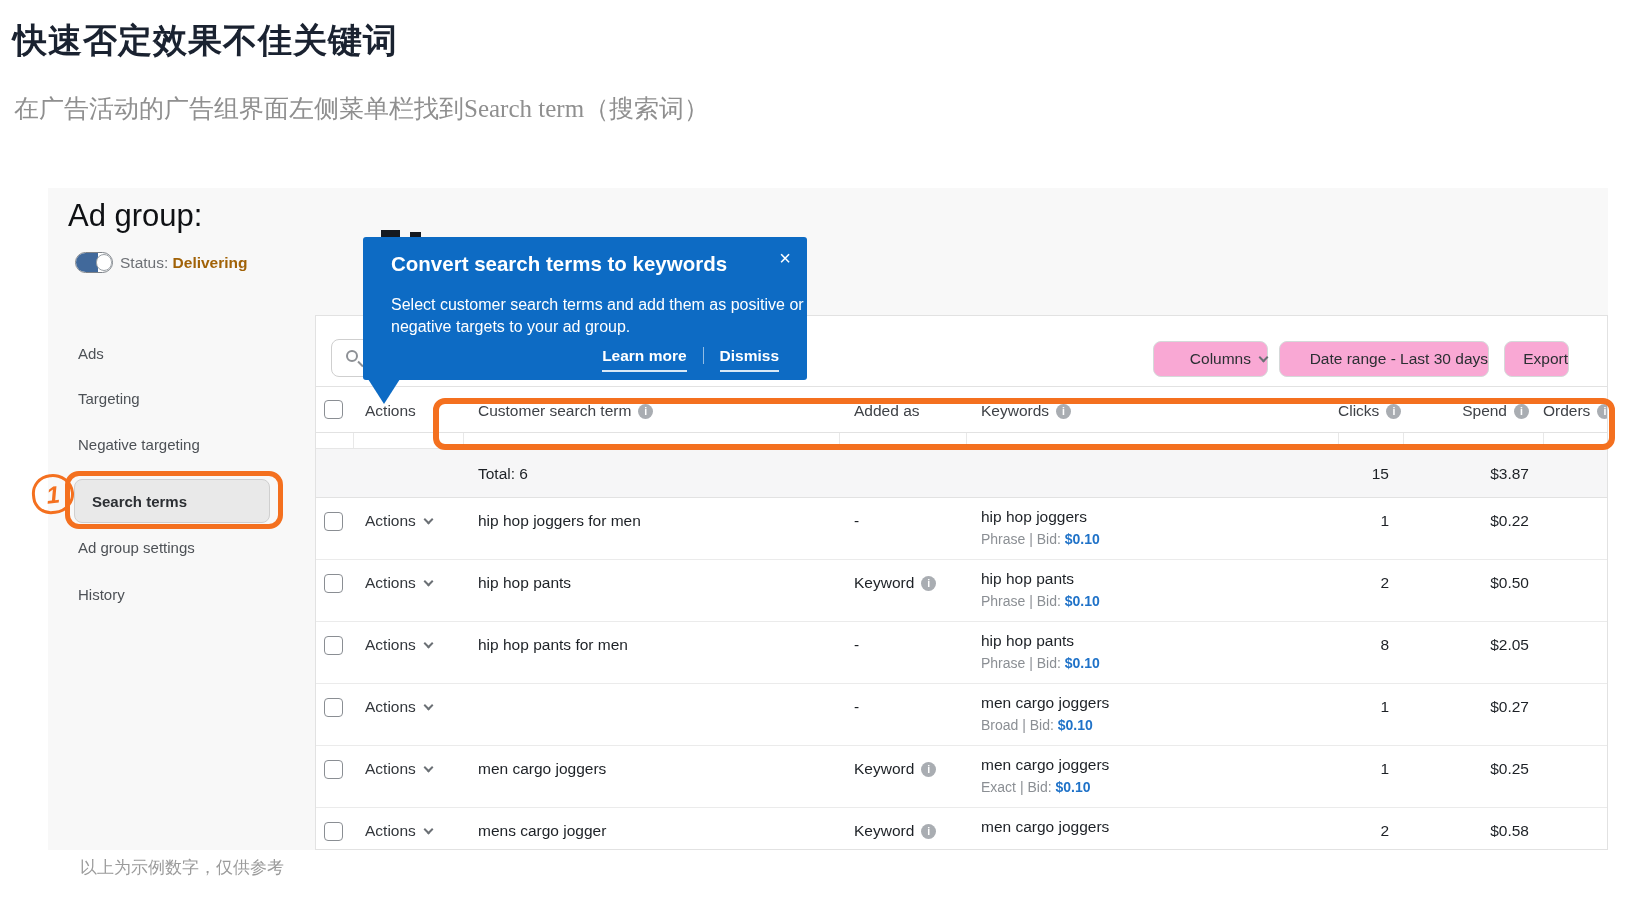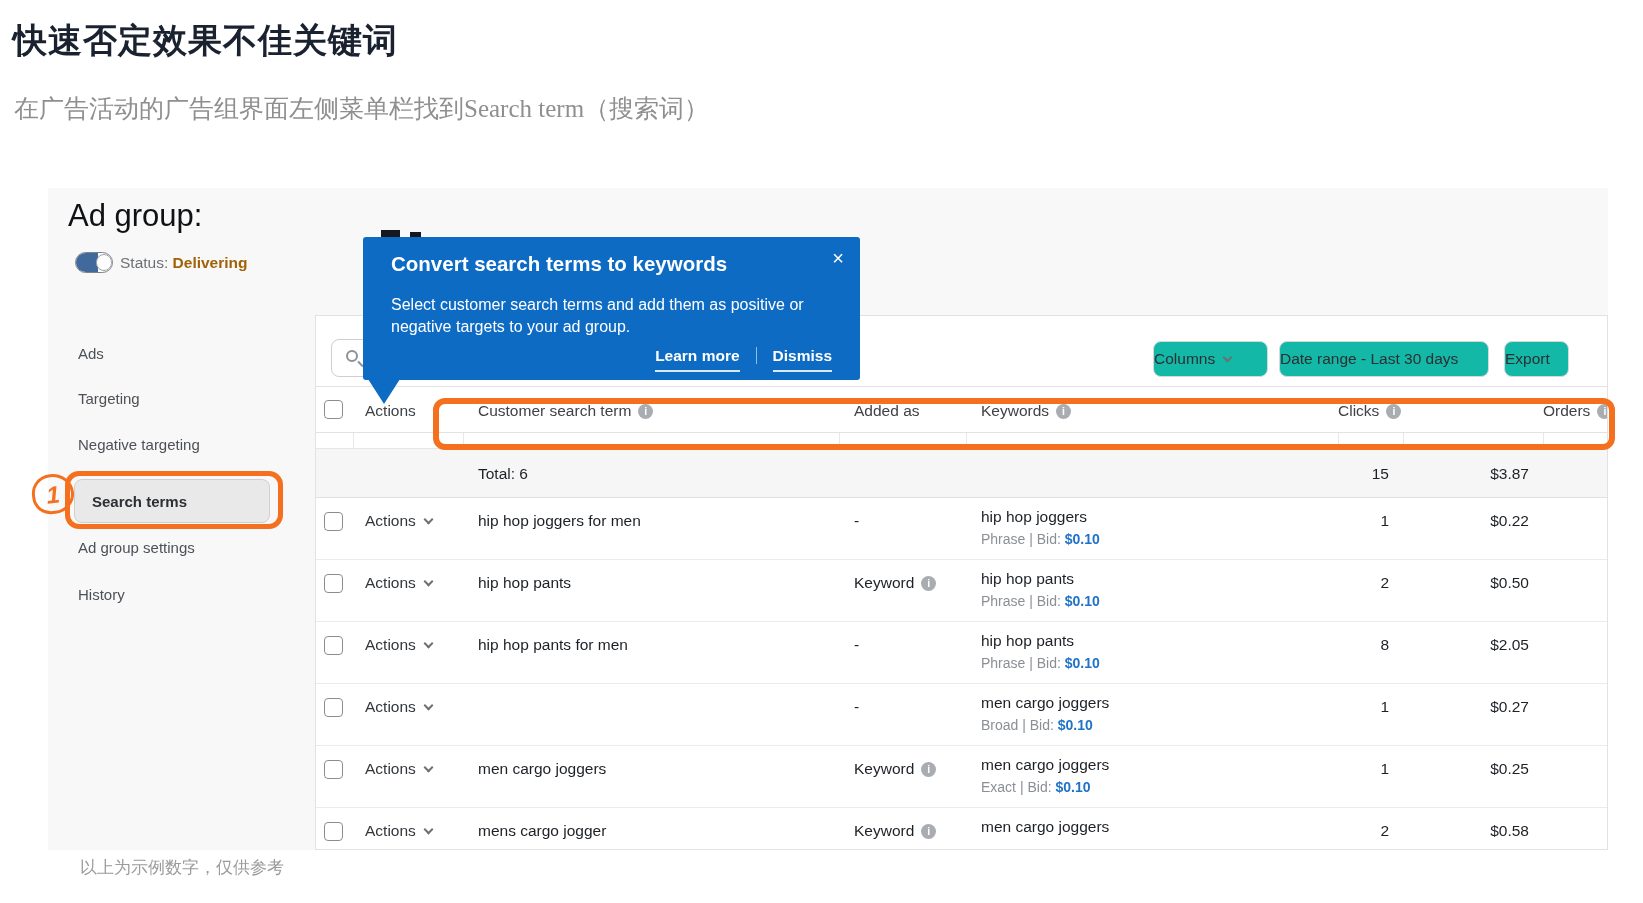--- a/index.html
+++ b/index.html
@@ -41,22 +41,22 @@
   .panel { left:267px; top:127px; width:1293px; height:535px; background:#fff;
            border:1px solid #e2e2e2; overflow:hidden; }
 
   .search-box { left:15px; top:23px; width:230px; height:38px; background:#fff;
                 border:1px solid #cfcfcf; border-radius:8px; }
   .mag { position:absolute; left:14px; top:10px; width:12px; height:12px;
          border:2px solid #8d9095; border-radius:50%; }
   .mag::after { content:''; position:absolute; left:9px; top:11px; width:7px; height:2px;
                 background:#8d9095; transform:rotate(45deg); }
 
-  .tb-btn { position:absolute; top:25px; height:36px; background:#14b8a6; border:1px solid #d5d9d9;
-            border-radius:8px; font-size:15.5px; color:#2b2f33; text-align:left; cursor:pointer; }
+  .tb-btn { position:absolute; top:25px; height:36px; background:#f9a8d4; border:1px solid #d5d9d9;
+            border-radius:8px; font-size:15.5px; color:#2b2f33; text-align:right; cursor:pointer; }
   .btn-columns { left:837px; width:115px; line-height:34px; }
   .btn-date    { left:963px; width:210px; line-height:34px; }
   .btn-export  { left:1188px; width:65px; line-height:34px; }
 
   .chev { display:inline-block; width:7px; height:7px; border-right:2px solid #6b7075;
           border-bottom:2px solid #6b7075; transform:rotate(45deg); margin-left:9px;
           position:relative; top:-3px; }
 
   
   .vline { position:absolute; top:70px; bottom:0; width:1px; background:#e8e8e8; }
@@ -86,21 +86,21 @@
   .bid { color:#1f72c8; font-weight:700; cursor:pointer; }
   .ii { display:inline-block; width:15px; height:15px; border-radius:50%; background:#a9adb2;
         color:#fff; font-size:10.5px; font-weight:700; text-align:center; line-height:15px;
         margin-left:7px; vertical-align:1px; font-style:normal; cursor:pointer; }
 
   
   .header-annotation { left:433px; top:398px; width:1182px; height:52px; border:6px solid #F4701F;
                        border-radius:12px; z-index:40; pointer-events:none; }
 
   
-  .tooltip { left:363px; top:237px; width:497px; height:143px; background:#0d6bc4; z-index:50;
+  .tooltip { left:363px; top:237px; width:444px; height:143px; background:#0d6bc4; z-index:50;
              border-radius:3px; color:#fff; }
   .tip-title { position:absolute; left:28px; top:15px; font-size:20.5px; font-weight:700; }
   .tip-close { position:absolute; right:16px; top:10px; font-size:20px; color:#fff; cursor:pointer; }
   .tip-body { position:absolute; left:28px; top:57px; width:416px; font-size:16px; line-height:22px; }
   .tip-links { position:absolute; right:28px; top:344px; font-size:15.5px; font-weight:700; }
   .tip-links { top:auto; bottom:8px; }
   .tip-link { display:inline-block; padding-bottom:5px; border-bottom:2px solid rgba(255,255,255,.85);
               cursor:pointer; }
   .tip-sep { display:inline-block; width:1px; height:17px; background:rgba(255,255,255,.55);
              margin:0 16px; vertical-align:-3px; }
@@ -174,20 +174,23 @@
   </div>
 
   <div class="th col-kw">
     <span>Keywords</span><i class="ii info">i</i>
   </div>
 
   <div class="th col-clicks">
     <span>Clicks</span><i class="ii info">i</i>
   </div>
 
+  <div class="th col-spend">
+    <span>Spend</span><i class="ii info">i</i>
+  </div>
 
   <div class="th col-orders">
     <span>Orders</span><i class="ii info">i</i>
   </div>
 </div>
 
     <div class="abs total-row">
       <div class="cell col-term" style="top:16px">Total: 6</div>
       <div class="cell col-clicks" style="top:16px">15</div>
       <div class="cell col-spend" style="top:16px">$3.87</div>

